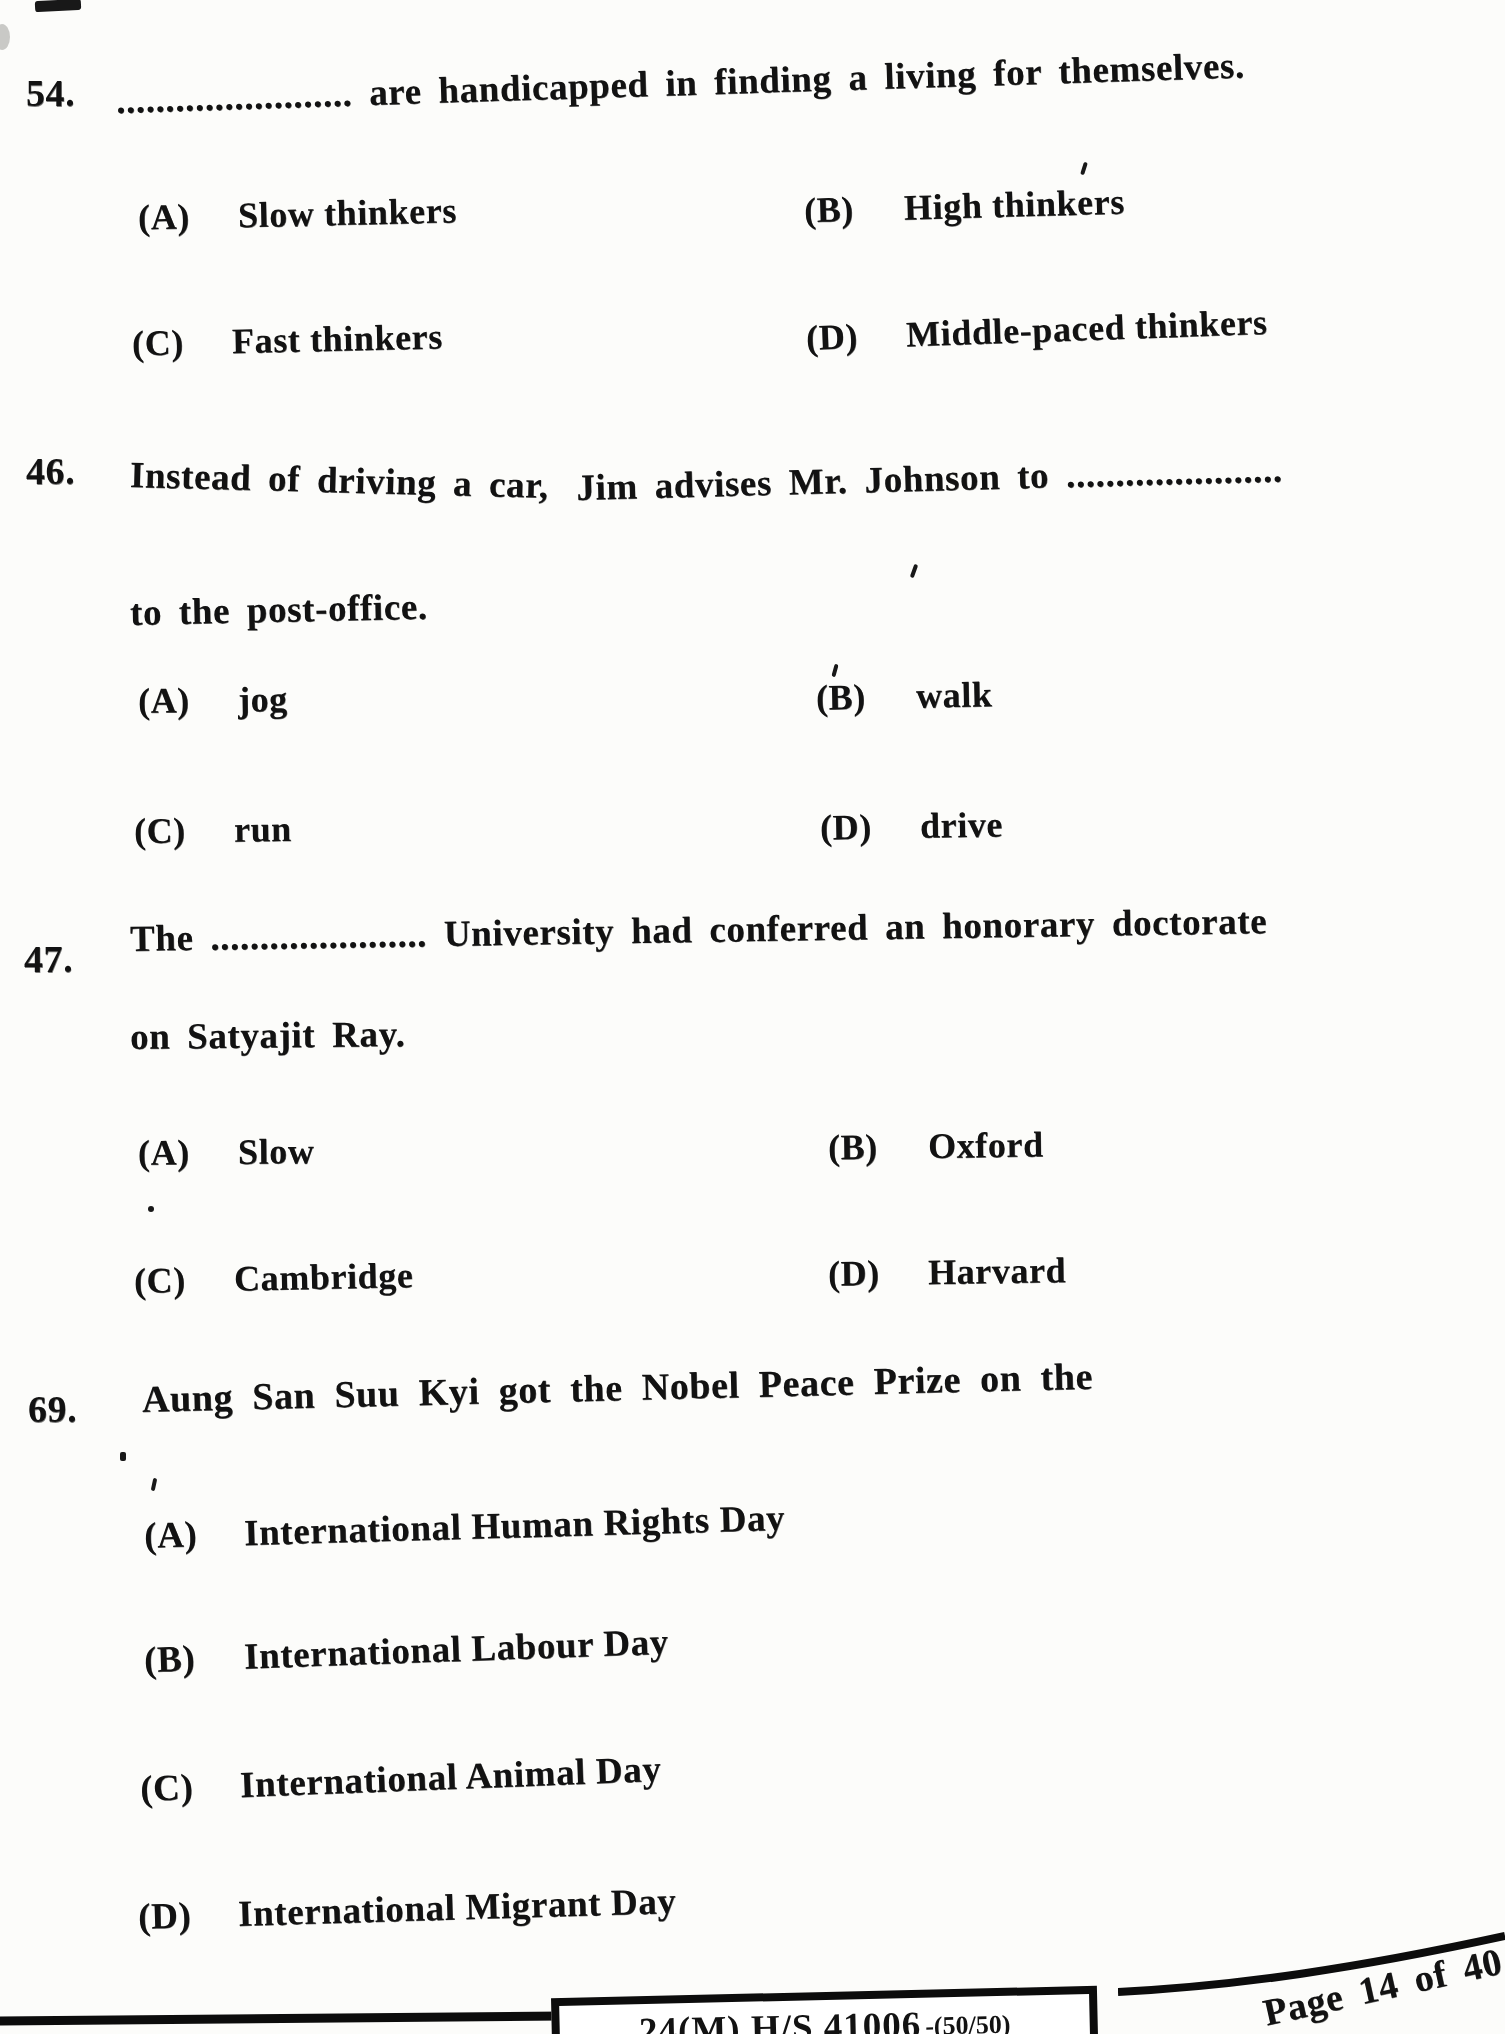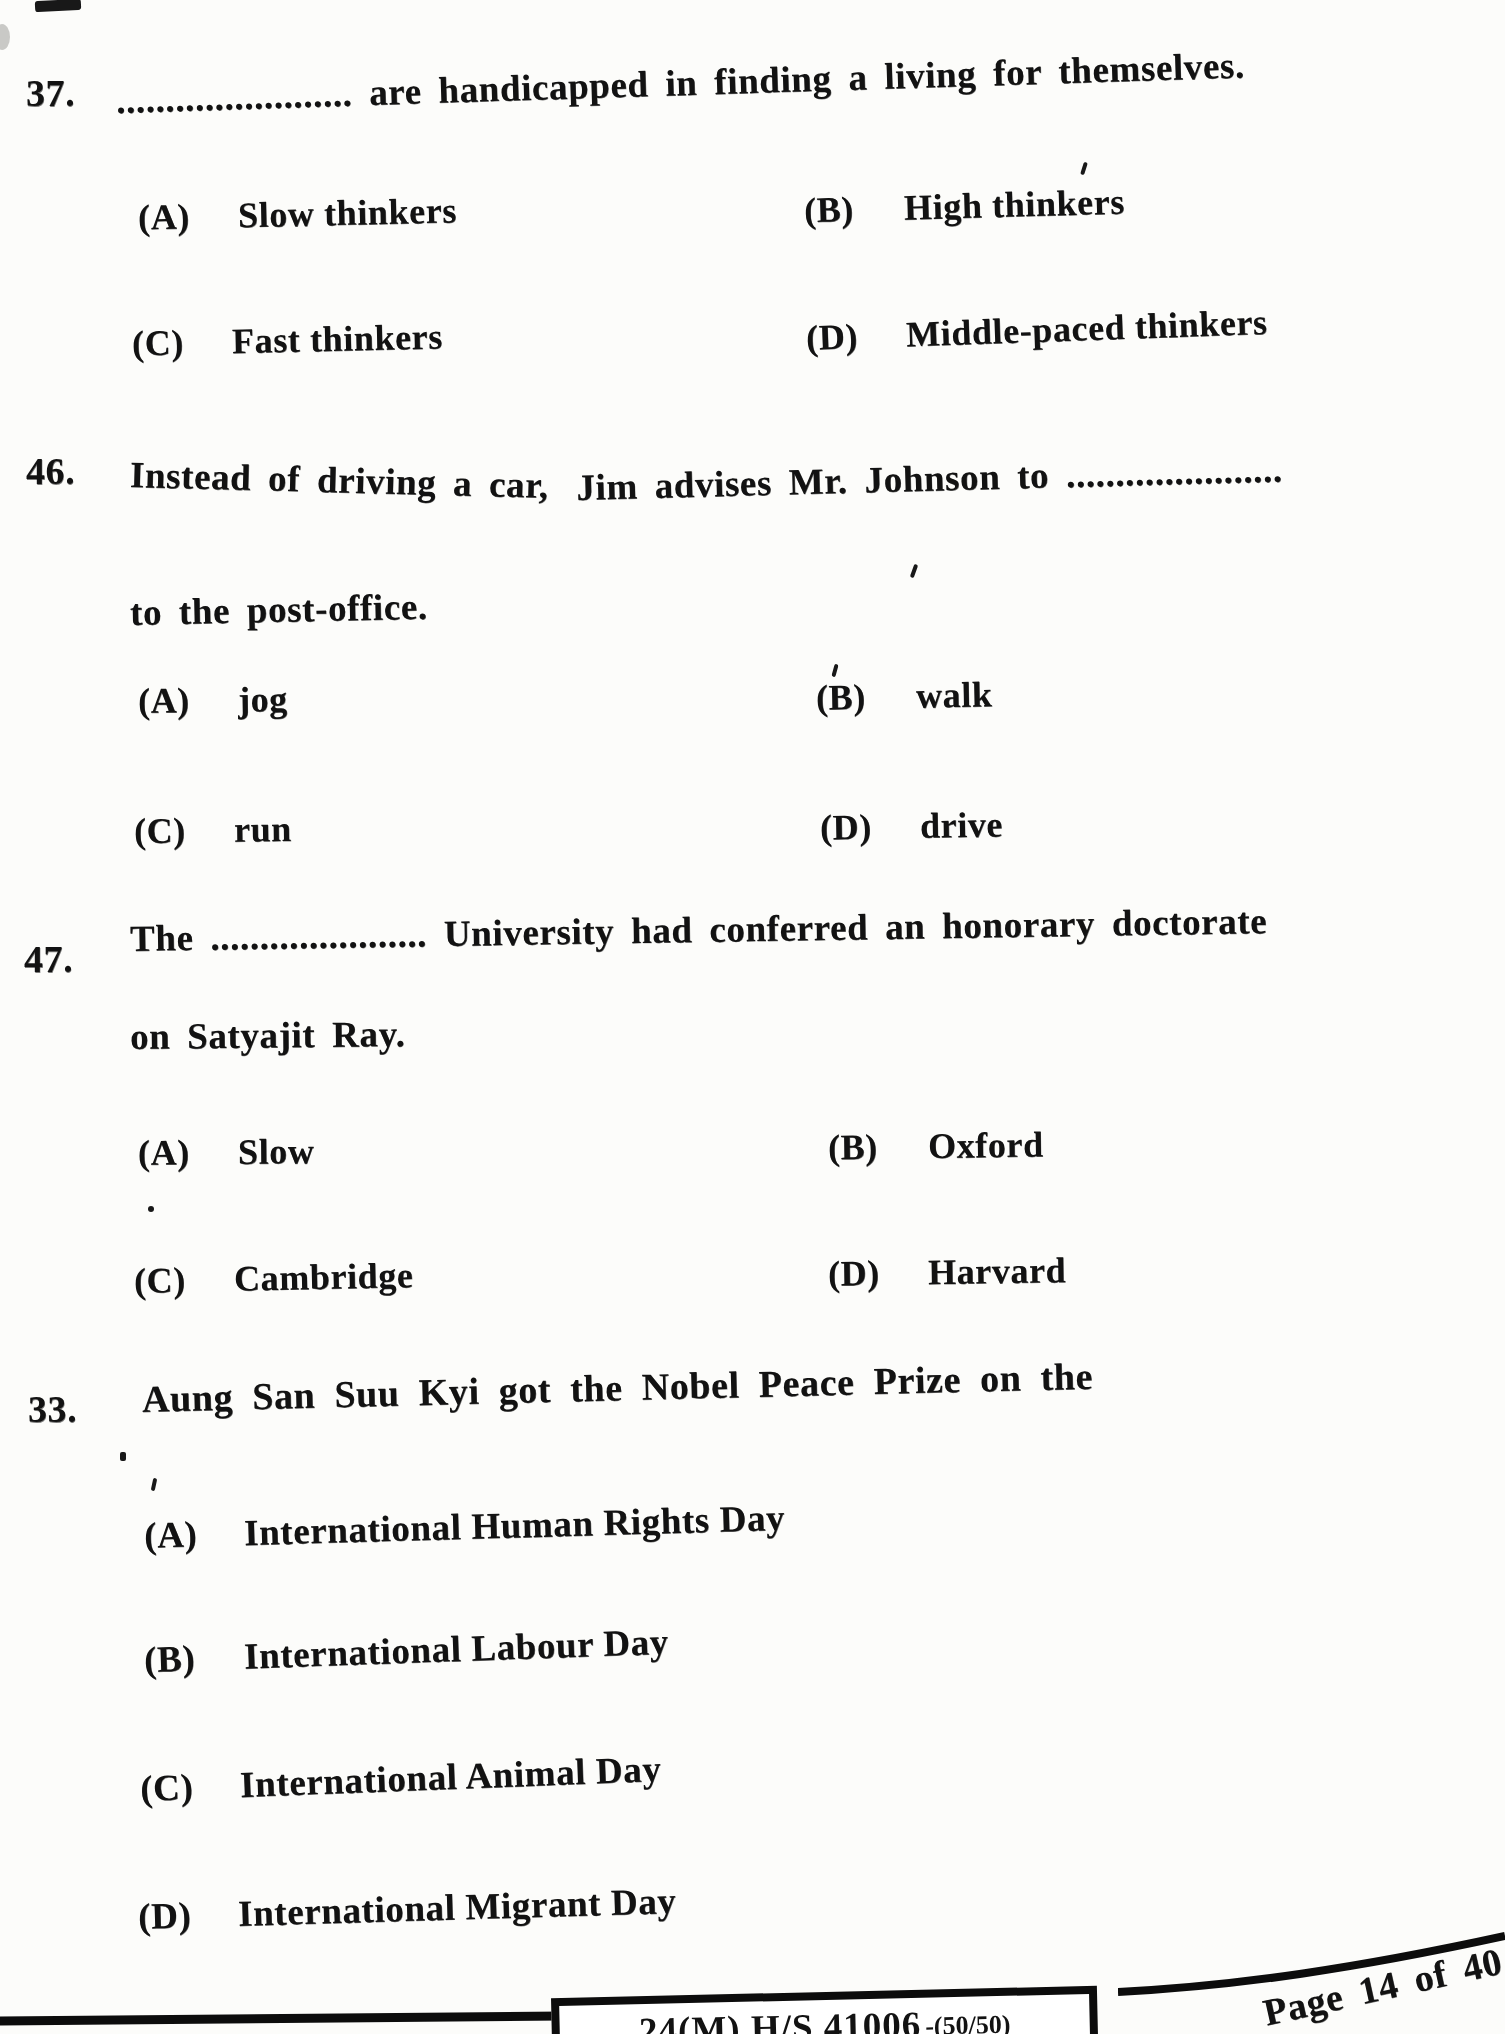--- a/index.html
+++ b/index.html
@@ -53,21 +53,21 @@
   svg.curve{position:absolute;}
 </style>
 </head>
 <body>
 
 <div class="page">
 
   <div class="artifact" style="left:35px;top:0;width:46px;height:11px;border-radius:3px;transform:rotate(-3deg);"></div>
   <div class="artifact" style="left:-6px;top:24px;width:16px;height:26px;background:#c9c9c6;border-radius:50%;"></div>
 
-  <div class="txt qnum" style="left:26px;top:74px;">37.</div>
+  <div class="txt qnum" style="left:26px;top:74px;">54.</div>
   <div class="txt qline" style="left:116px;top:82px;transform:rotate(-1.8deg);transform-origin:0 50%;">........................ are handicapped in finding a living for themselves.</div>
 
   <div class="opt" style="left:138px;top:196px;transform:rotate(-1.3deg);">
     <span class="letter">(A)</span>
     <span class="label">Slow thinkers</span>
   </div>
   <div class="opt" style="left:804px;top:188px;transform:rotate(-1.6deg);">
     <span class="letter">(B)</span>
     <span class="label">High thinkers</span>
   </div>
@@ -122,21 +122,21 @@
   </div>
   <div class="opt" style="left:134px;top:1260px;transform:rotate(-1.2deg);">
     <span class="letter">(C)</span>
     <span class="label">Cambridge</span>
   </div>
   <div class="opt" style="left:828px;top:1254px;transform:rotate(-0.8deg);">
     <span class="letter">(D)</span>
     <span class="label">Harvard</span>
   </div>
 
-  <div class="txt qnum" style="left:28px;top:1390px;">33.</div>
+  <div class="txt qnum" style="left:28px;top:1390px;">69.</div>
   <div class="artifact" style="left:120px;top:1452px;width:6px;height:9px;border-radius:2px;"></div>
   <div class="txt qline" style="left:142px;top:1380px;font-size:38px;word-spacing:9px;transform:rotate(-1.4deg);transform-origin:0 50%;">Aung San Suu Kyi got the Nobel Peace Prize on the</div>
   <div class="artifact" style="left:152px;top:1478px;width:4px;height:13px;transform:rotate(12deg);border-radius:2px;"></div>
 
   <div class="opt" style="left:144px;top:1508px;font-size:37px;transform:rotate(-1.6deg);">
     <span class="letter">(A)</span>
     <span class="label">International Human Rights Day</span>
   </div>
   <div class="opt" style="left:144px;top:1632px;font-size:37px;transform:rotate(-2deg);">
     <span class="letter">(B)</span>

